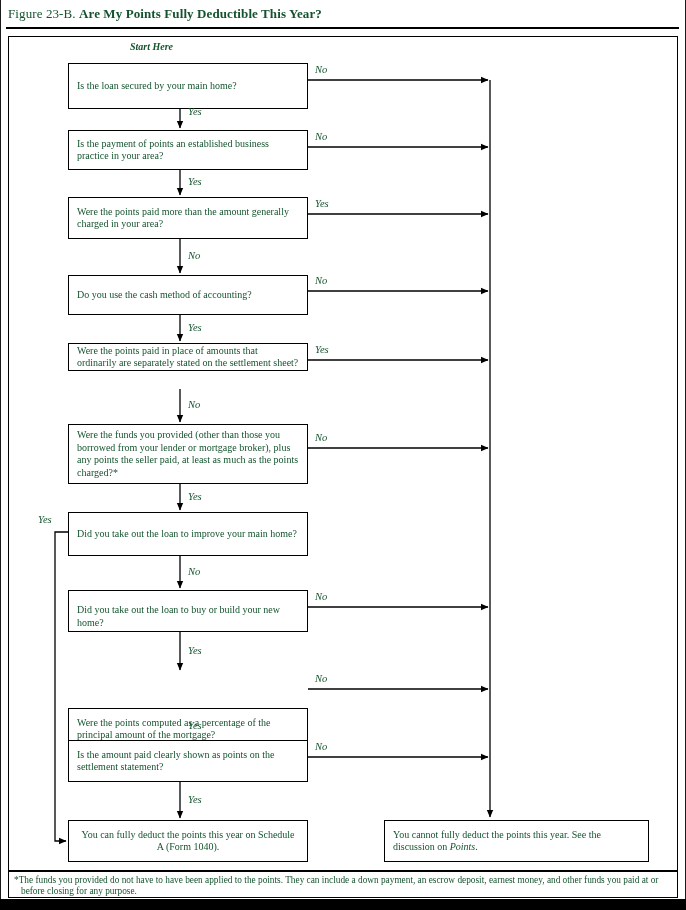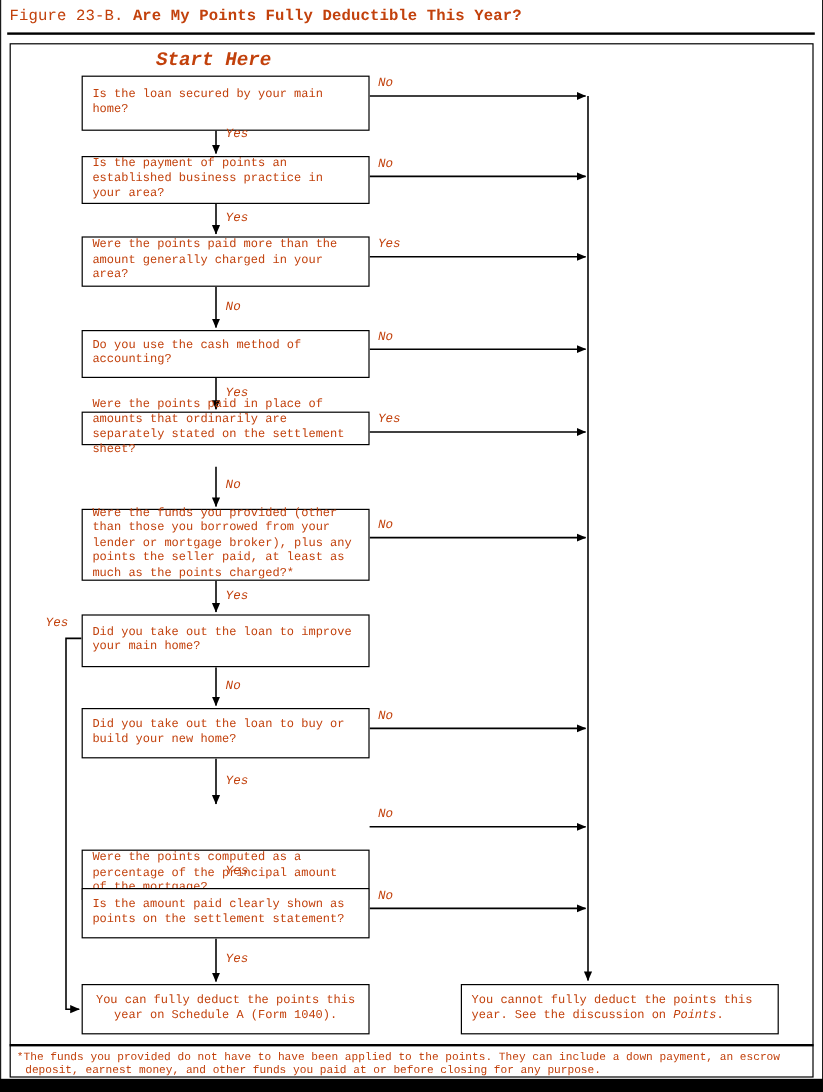--- a/index.html
+++ b/index.html
@@ -1,30 +1,30 @@
 <!DOCTYPE html>
 <html><head>
 <meta charset="utf-8">
 <style>
   * { margin:0; padding:0; box-sizing:border-box; }
   html,body { background:#fff; }
   .page {
     position:relative; width:686px; height:910px; background:#ffffff;
-    font-family:Liberation Mono, monospace; color:#c2410c; overflow:hidden;
+    font-family:Liberation Serif, serif; color:#14532d; overflow:hidden;
   }
   .edge { position:absolute; top:0; width:1px; height:910px; background:#1a1a1a; }
   .edge.left { left:0; } .edge.right { right:0; }
   .title { position:absolute; left:8px; top:6px; font-size:13px; letter-spacing:.1px; white-space:nowrap; }
   .title .figlabel { font-weight:400; }
   .title .main { font-weight:700; }
   .rule { position:absolute; left:6px; top:27px; width:673px; height:2px; background:#000; }
   .frame { position:absolute; left:8px; top:36px; width:670px; height:862px; border:1.6px solid #000; }
   .divider { position:absolute; left:8px; top:870px; width:670px; height:1.6px; background:#000; }
   .bottombar { position:absolute; left:0; top:899px; width:686px; height:11px; background:#000; }
-  .start { position:absolute; left:130px; top:41px; font-size:16px; font-style:italic; font-weight:700; }
+  .start { position:absolute; left:130px; top:41px; font-size:10px; font-style:italic; font-weight:700; }
   .wires { position:absolute; left:0; top:0; width:686px; height:910px; }
   .wires line, .wires polyline { stroke:#000; stroke-width:1.3; fill:none; }
   .qbox {
     position:absolute; left:68px; width:240px; border:1.4px solid #000; background:#fff;
     display:flex; align-items:center; padding:2px 8px; font-size:10px; line-height:12.5px;
   }
   .tbox {
     position:absolute; border:1.4px solid #000; background:#fff;
     display:flex; align-items:center; padding:2px 8px; font-size:10px; line-height:12.5px;
   }
@@ -99,21 +99,21 @@
     </div>
   <div class="qbox" style="top:343px; height:28px;justify-content:center;">
       <span>Were the points paid in place of amounts that ordinarily are separately stated on the settlement sheet?</span>
     </div>
   <div class="qbox" style="top:424px; height:60px;">
       <span>Were the funds you provided (other than those you borrowed from your lender or mortgage broker), plus any points the seller paid, at least as much as the points charged?*</span>
     </div>
   <div class="qbox" style="top:512px; height:44px;">
       <span>Did you take out the loan to improve your main home?</span>
     </div>
-  <div class="qbox" style="top:590px; height:42px;">
+  <div class="qbox" style="top:590px; height:42px;align-items:flex-end;">
       <span>Did you take out the loan to buy or build your new home?</span>
     </div>
   <div class="qbox" style="top:708px; height:42px;">
       <span>Were the points computed as a percentage of the principal amount of the mortgage?</span>
     </div>
   <div class="qbox" style="top:740px; height:42px;">
       <span>Is the amount paid clearly shown as points on the settlement statement?</span>
     </div>
 
   <div class="tbox" style="left:68px; top:820px; width:240px; height:42px;text-align:center;">

